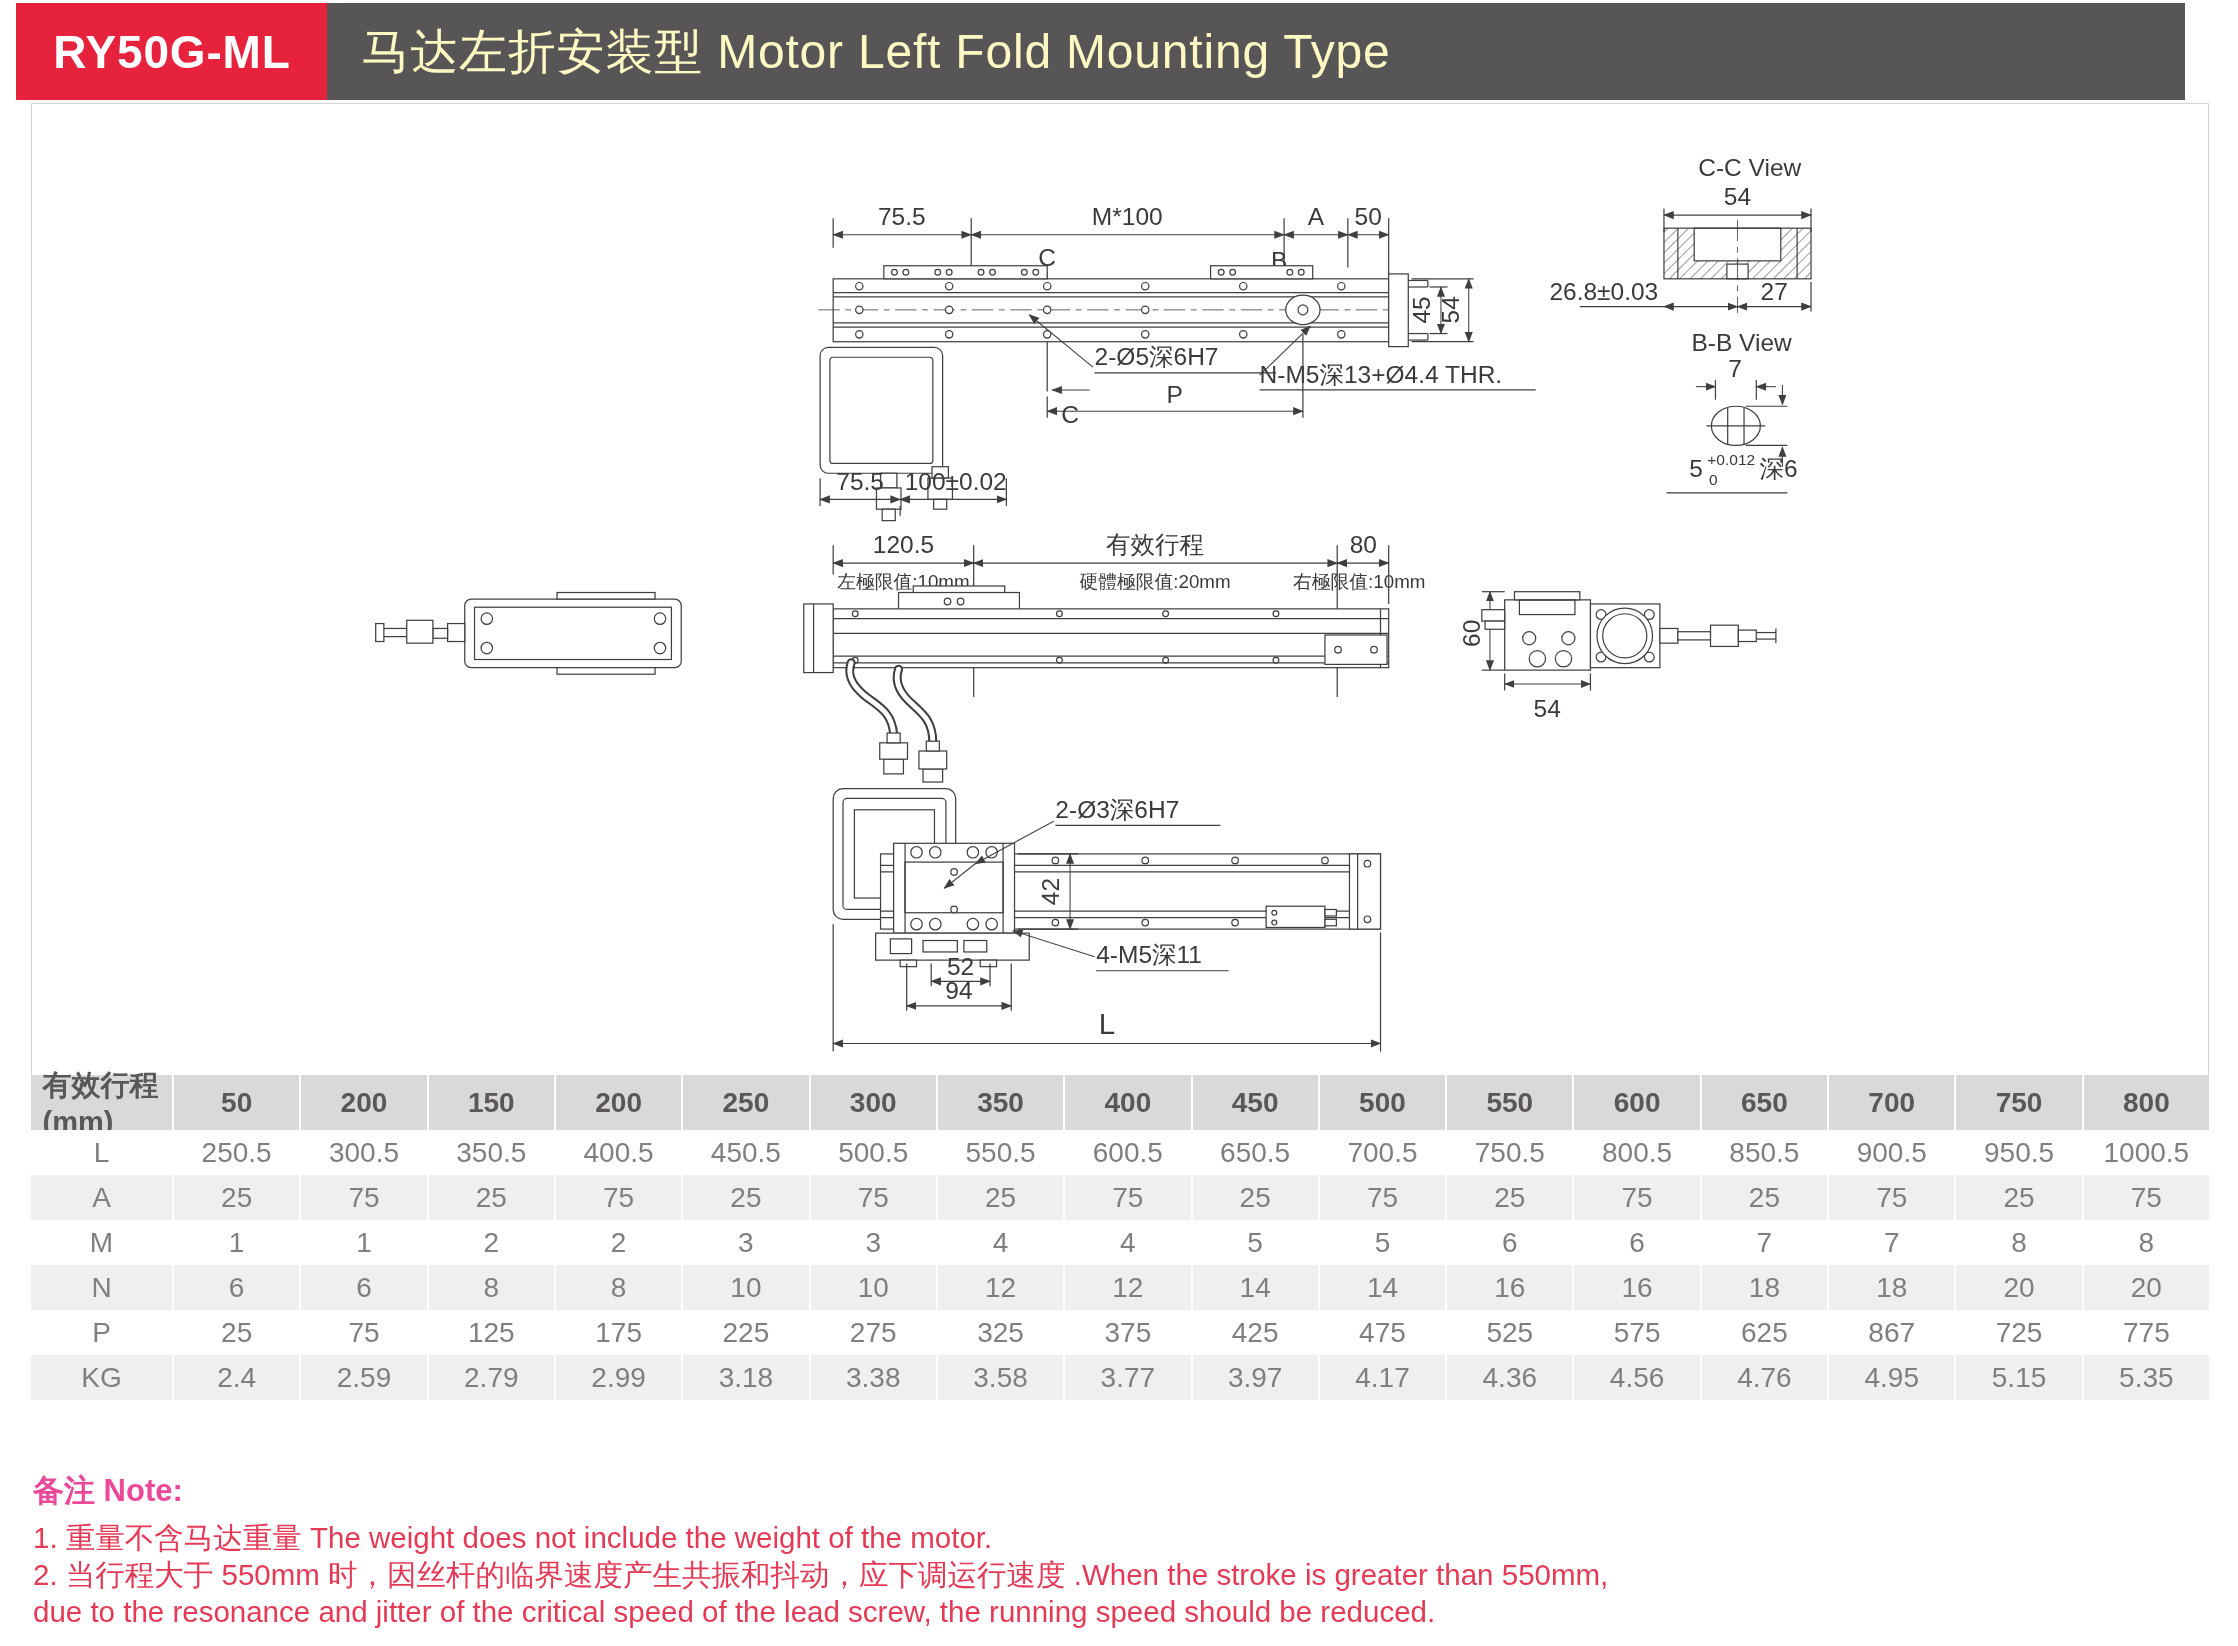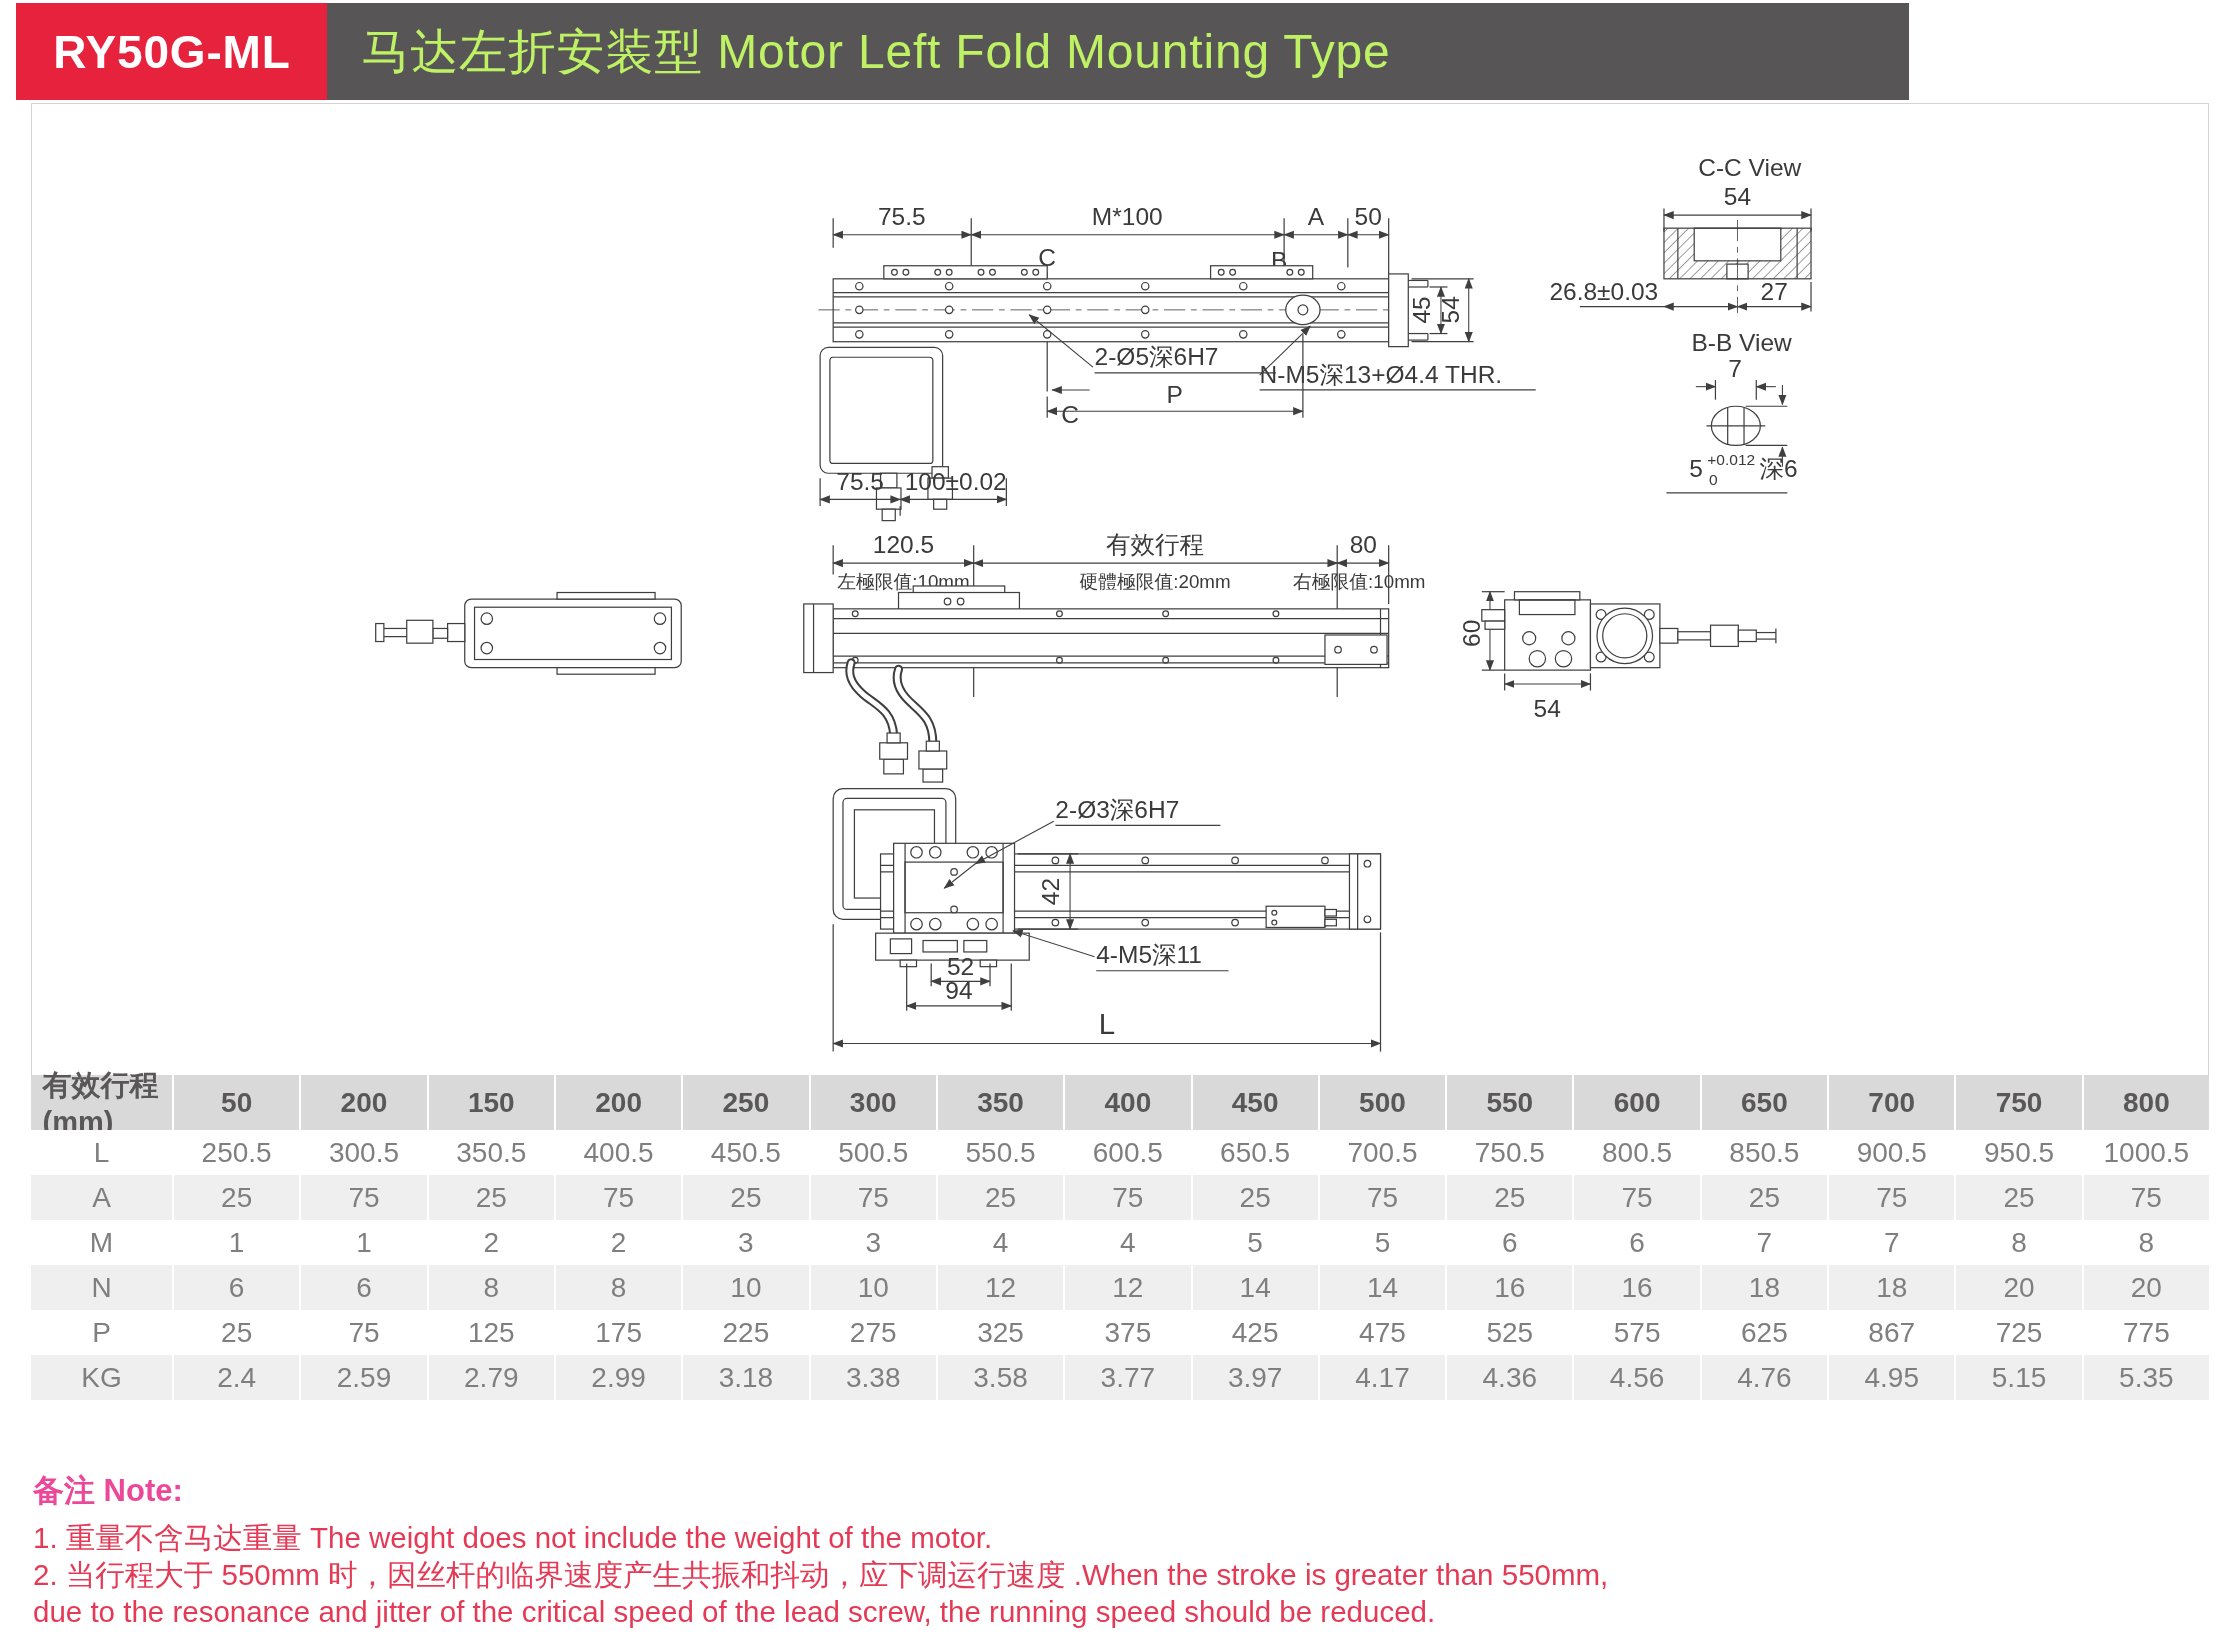--- a/index.html
+++ b/index.html
@@ -1,22 +1,22 @@
 <!DOCTYPE html>
 <html style="font-size:13px"><head>
 <meta charset="utf-8">
 <style>
   html,body{margin:0;padding:0;background:#ffffff;width:2239px;height:1647px;
     font-family:"Liberation Sans", sans-serif;position:relative;overflow:hidden;}
   
-  .topbar{position:absolute;left:16.4px;top:3.3px;width:1893px;height:97px;
+  .topbar{position:absolute;left:16.4px;top:3.3px;width:2169px;height:97px;
     background:#575556;display:flex;align-items:center;}
   .badge{width:311px;height:97px;background:#e6223d;display:flex;align-items:center;
     justify-content:center;color:#fff;font-size:46px;font-weight:bold;letter-spacing:0.8px;}
-  .pgtitle{color:#bef264;font-size:48px;margin-left:34px;font-weight:400;letter-spacing:0.8px;}
+  .pgtitle{color:#fef9c3;font-size:48px;margin-left:34px;font-weight:400;letter-spacing:0.8px;}
   
   .panel{position:absolute;left:31px;top:103px;width:2178px;height:998px;
     border:1.6px solid #d4d4d4;background:#fff;box-sizing:border-box;}
   svg{display:block;}
   .ln{stroke:#3f3f3f;stroke-width:1.5;fill:none;}
   .fw{stroke:#3f3f3f;stroke-width:1.5;fill:#ffffff;}
   .dim{stroke:#3f3f3f;stroke-width:1.3;fill:none;}
   .cl{stroke:#3f3f3f;stroke-width:1;stroke-dasharray:26 7 7 7;fill:none;}
   .cable{stroke:#3f3f3f;stroke-width:11;fill:none;stroke-linecap:round;}
   .cablein{stroke:#ffffff;stroke-width:6;fill:none;stroke-linecap:round;}

